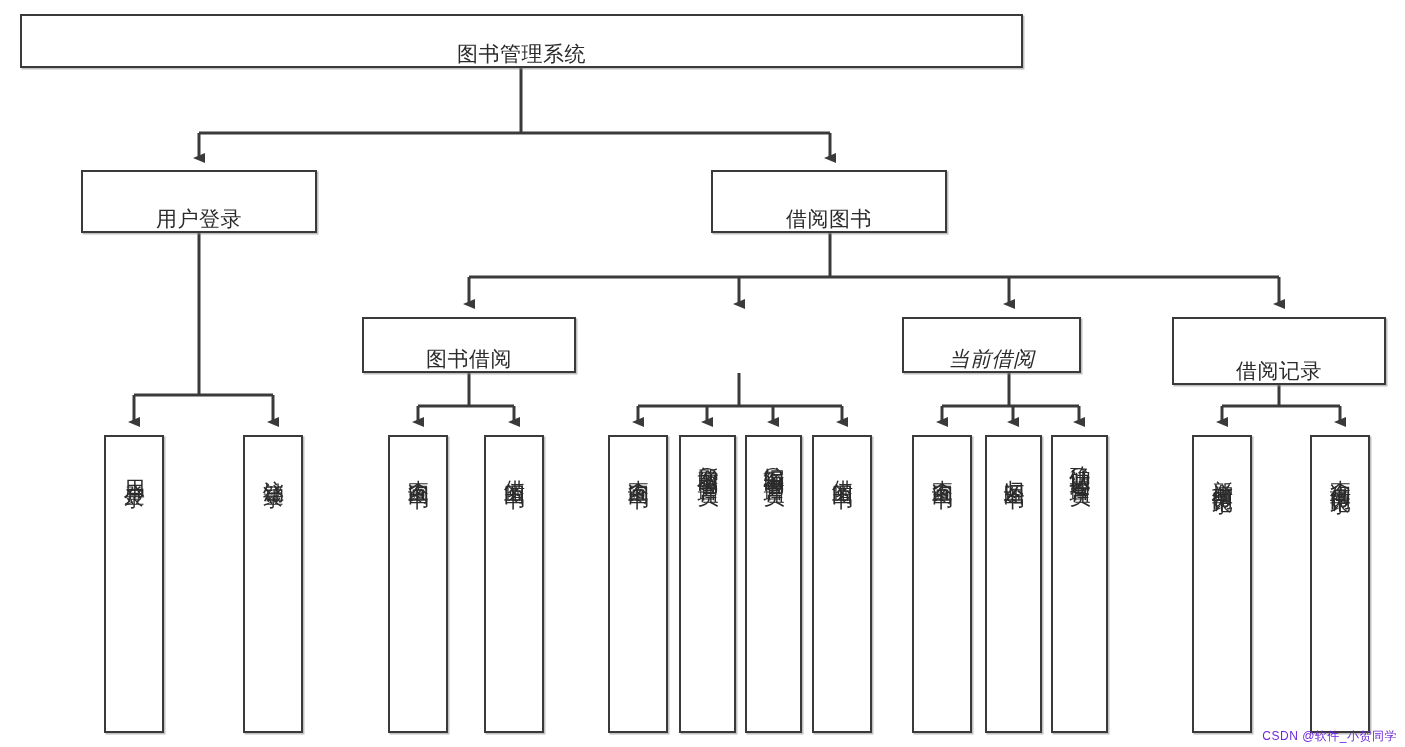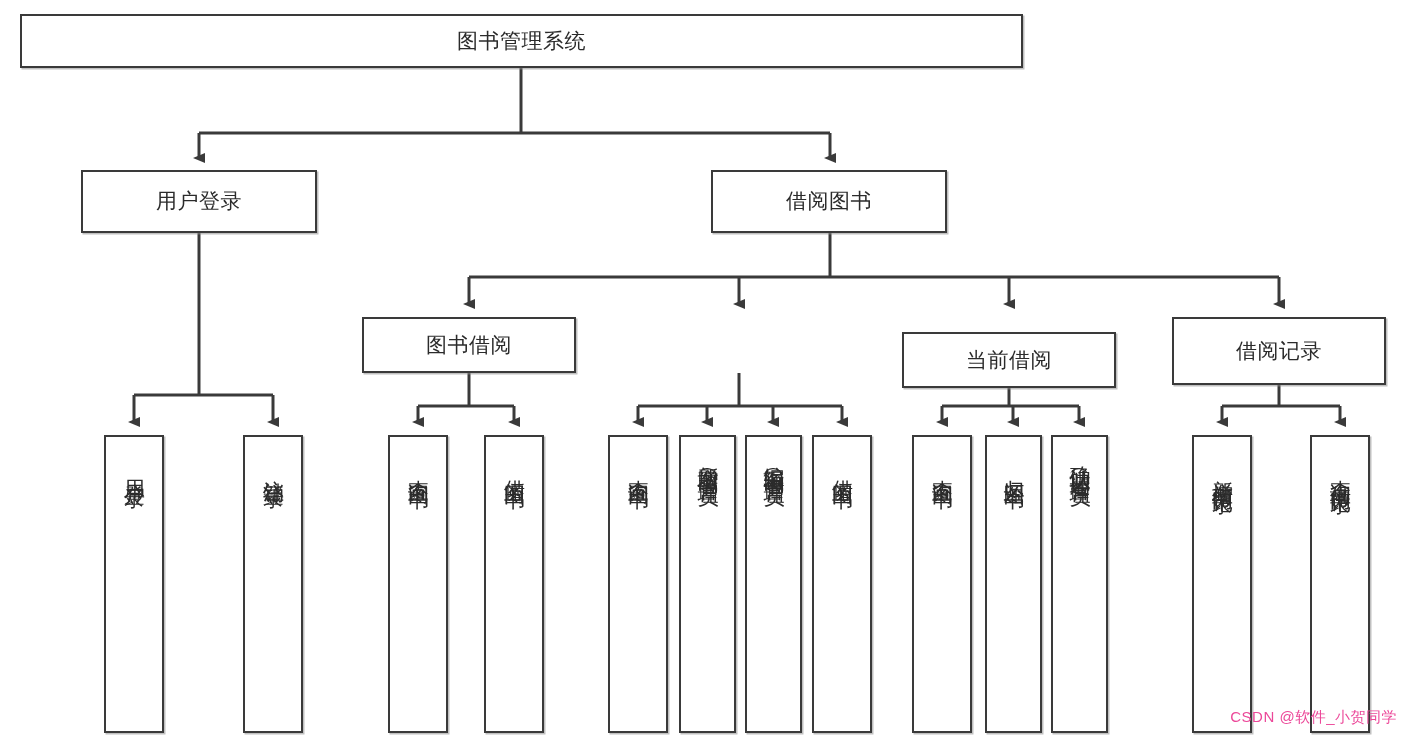--- a/index.html
+++ b/index.html
@@ -17,21 +17,21 @@
     background: #ffffff;
     overflow: hidden;
   }
   .node {
     position: absolute;
     box-sizing: border-box;
     border: 2px solid #3a3a3a;
     background: #ffffff;
     color: #2b2b2b;
     display: flex;
-    align-items: center;
+    align-items: flex-end;
     justify-content: center;
     box-shadow: 1.5px 1.5px 0 rgba(140,140,140,0.55);
   }
   .node .label {
     font-size: 21px;
     line-height: 1.15;
     letter-spacing: 0.5px;
     white-space: nowrap;
     color: #2b2b2b;
   }
@@ -52,23 +52,23 @@
     position: absolute;
     left: 0;
     top: 0;
     width: 1405px;
     height: 747px;
     pointer-events: none;
   }
   .watermark {
     position: absolute;
     right: 8px;
-    bottom: 20px;
-    font-size: 15px;
-    color: #ec4899;
+    bottom: 2px;
+    font-size: 12px;
+    color: #6d28d9;
     letter-spacing: 0.5px;
     white-space: nowrap;
   }
 </style>
 </head>
 <body>
 
 <div id="canvas">
 
   <svg id="wires" viewBox="0 0 1405 747" xmlns="http://www.w3.org/2000/svg">
@@ -128,21 +128,21 @@
   <div class="node" style="left:81px; top:170px; width:236px; height:63px;">
     <span class="label">用户登录</span>
   </div>
   <div class="node" style="left:711px; top:170px; width:236px; height:63px;">
     <span class="label">借阅图书</span>
   </div>
 
   <div class="node" style="left:362px; top:317px; width:214px; height:56px;">
     <span class="label">图书借阅</span>
   </div>
-  <div class="node" style="left:902px; top:332px; width:214px; height:56px;">
+  <div class="node" style="left:902px; top:317px; width:179px; height:56px;font-style:italic;">
     <span class="label">当前借阅</span>
   </div>
   <div class="node" style="left:1172px; top:317px; width:214px; height:68px;">
     <span class="label">借阅记录</span>
   </div>
 
   <div class="node vertical" style="left:104px; top:435px; width:60px; height:298px;">
     <span class="label">用户登录</span>
   </div>
   <div class="node vertical" style="left:243px; top:435px; width:60px; height:298px;">

